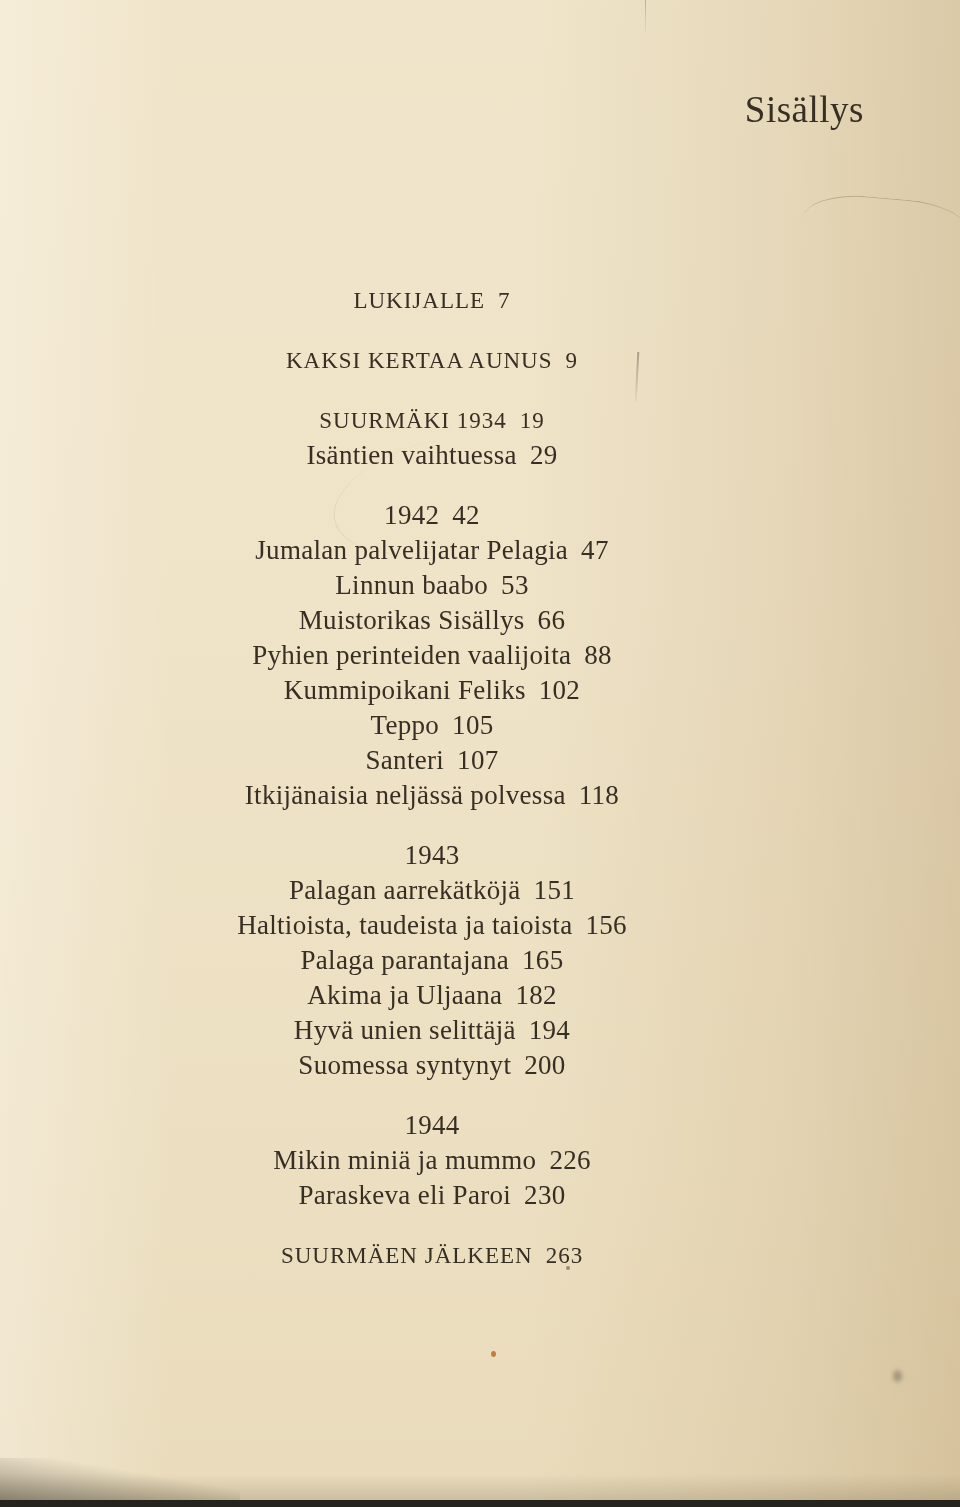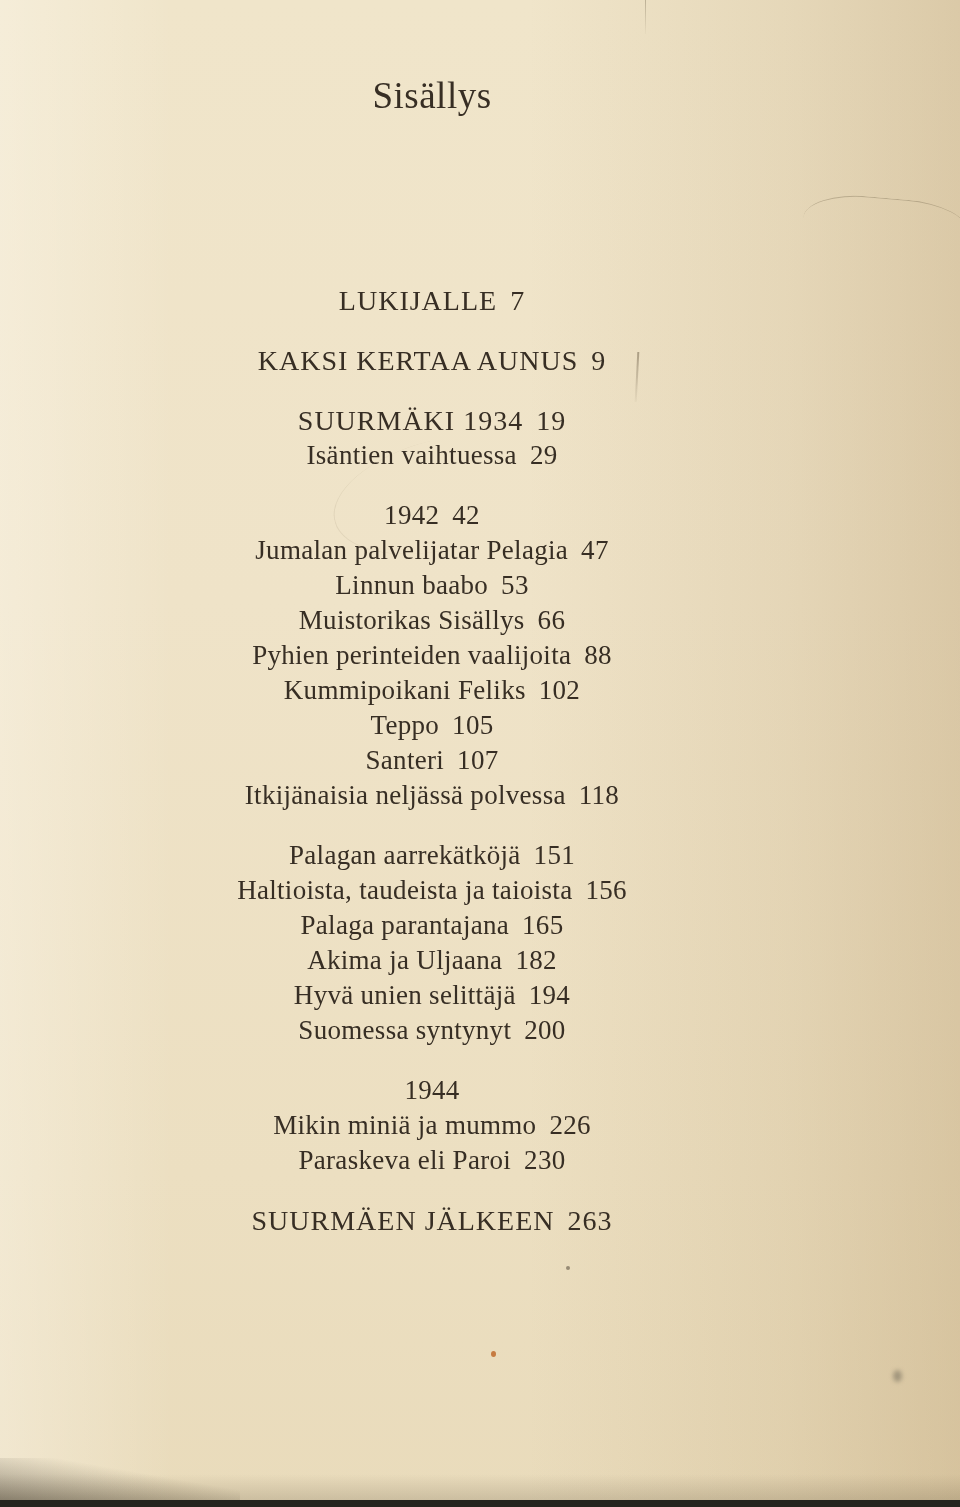--- a/index.html
+++ b/index.html
@@ -14,24 +14,24 @@
     font-family: "Liberation Serif", "DejaVu Serif", serif;
     color: #372e24;
     background:
       linear-gradient(to right, rgba(255,252,244,0.35) 0%, rgba(255,252,244,0.0) 18%, rgba(255,252,244,0.0) 55%, rgba(176,146,96,0.16) 82%, rgba(170,138,88,0.30) 100%),
       linear-gradient(to bottom, #f0e5ca 0%, #efe3c8 40%, #ecdfc1 78%, #e9dbbb 100%);
   }
 
   
   .title {
     position: absolute;
-    top: 77px; left: 0;
+    top: 91px; left: 0;
     width: 864px;
     margin: 0;
-    text-align: center;
+    text-align: right;
     font-size: 37px;
     font-weight: normal;
     line-height: 1;
     letter-spacing: 0.5px;
   }
 
   
   .toc {
     position: absolute;
     top: 283px; left: 0;
@@ -40,21 +40,21 @@
   }
   .toc-group + .toc-group { margin-top: 25px; }
   .toc-entry {
     height: 35px;
     line-height: 35px;
     font-size: 27px;
     letter-spacing: 0.3px;
     white-space: nowrap;
   }
   .toc-entry.caps {
-    font-size: 28px;
+    font-size: 23px;
     letter-spacing: 1px;
   }
   .entry-page { margin-left: 13px; }
 
   
   .artifact { position: absolute; pointer-events: none; }
   .hair-arc {
     left: 803px; top: 198px; width: 165px; height: 52px;
     border-top: 1.5px solid rgba(122,107,82,0.38);
     border-radius: 50% / 65%;
@@ -127,20 +127,21 @@
         <div class="toc-entry"><span class="entry-label">Jumalan palvelijatar Pelagia</span><span class="entry-page">47</span></div>
         <div class="toc-entry"><span class="entry-label">Linnun baabo</span><span class="entry-page">53</span></div>
         <div class="toc-entry"><span class="entry-label">Muistorikas Sisällys</span><span class="entry-page">66</span></div>
         <div class="toc-entry"><span class="entry-label">Pyhien perinteiden vaalijoita</span><span class="entry-page">88</span></div>
         <div class="toc-entry"><span class="entry-label">Kummipoikani Feliks</span><span class="entry-page">102</span></div>
         <div class="toc-entry"><span class="entry-label">Teppo</span><span class="entry-page">105</span></div>
         <div class="toc-entry"><span class="entry-label">Santeri</span><span class="entry-page">107</span></div>
         <div class="toc-entry"><span class="entry-label">Itkijänaisia neljässä polvessa</span><span class="entry-page">118</span></div>
       </div>
       <div class="toc-group">
+        <div class="toc-entry"><span class="entry-label">1943</span></div>
         <div class="toc-entry"><span class="entry-label">Palagan aarrekätköjä</span><span class="entry-page">151</span></div>
         <div class="toc-entry"><span class="entry-label">Haltioista, taudeista ja taioista</span><span class="entry-page">156</span></div>
         <div class="toc-entry"><span class="entry-label">Palaga parantajana</span><span class="entry-page">165</span></div>
         <div class="toc-entry"><span class="entry-label">Akima ja Uljaana</span><span class="entry-page">182</span></div>
         <div class="toc-entry"><span class="entry-label">Hyvä unien selittäjä</span><span class="entry-page">194</span></div>
         <div class="toc-entry"><span class="entry-label">Suomessa syntynyt</span><span class="entry-page">200</span></div>
       </div>
       <div class="toc-group">
         <div class="toc-entry"><span class="entry-label">1944</span></div>
         <div class="toc-entry"><span class="entry-label">Mikin miniä ja mummo</span><span class="entry-page">226</span></div>

